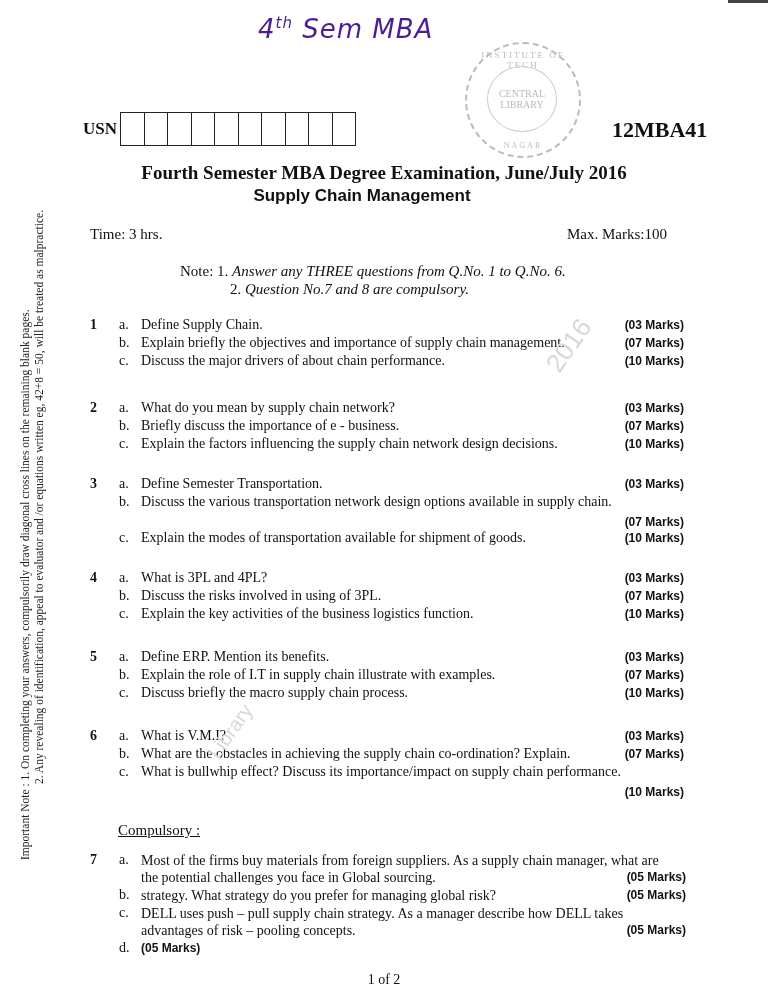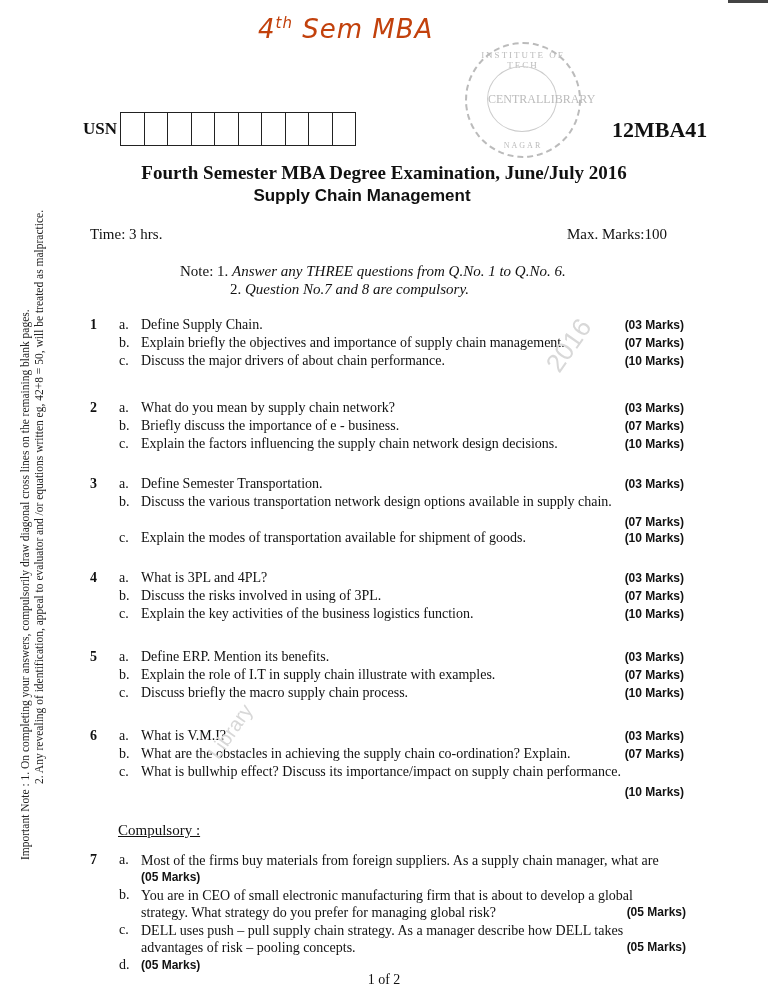--- a/index.html
+++ b/index.html
@@ -1,21 +1,21 @@
 <!DOCTYPE html>
 <html><head>
   <meta charset="utf-8">
   <style>
     html, body { margin:0; padding:0; background:#ffffff; }
     body { width:768px; height:994px; position:relative; overflow:hidden; font-family:"Liberation Serif", serif; color:#111; }
     .abs { position:absolute; }
-    .handwritten { left:258px; top:14px; font-family:"DejaVu Sans", sans-serif; font-style:italic; font-size:26px; color:#c2410c; letter-spacing:1px; font-weight:300; }
+    .handwritten { left:258px; top:14px; font-family:"DejaVu Sans", sans-serif; font-style:italic; font-size:26px; color:#4c1d95; letter-spacing:1px; font-weight:300; }
     .handwritten sup { font-size:15px; }
     .stamp { left:465px; top:42px; width:112px; height:112px; border-radius:50%; border:2px dashed #bbb; color:#bbb; font-size:9px; text-align:center; }
-    .stamp .inner { position:absolute; left:20px; top:22px; width:68px; height:64px; border-radius:50%; border:1px solid #ccc; display:flex; align-items:center; justify-content:flex-start; flex-direction:row; font-size:12px; color:#bbb; }
+    .stamp .inner { position:absolute; left:20px; top:22px; width:68px; height:64px; border-radius:50%; border:1px solid #ccc; display:flex; align-items:center; justify-content:center; flex-direction:column; font-size:10px; color:#bbb; }
     .stamp .ring-top { position:absolute; top:6px; left:0; right:0; font-size:9px; letter-spacing:2px; }
     .stamp .ring-bot { position:absolute; bottom:6px; left:0; right:0; font-size:8px; letter-spacing:2px; }
     .usn-label { left:83px; top:119px; font-weight:bold; font-size:17px; }
     .usn-boxes { left:120px; top:112px; display:flex; border:1px solid #222; }
     .usn-box { width:22.5px; height:32px; border-right:1px solid #222; }
     .usn-box:last-child { border-right:none; }
     .code { left:612px; top:117px; font-weight:bold; font-size:22px; }
     .exam-title { left:0; width:768px; top:162px; text-align:center; font-weight:bold; font-size:19px; }
     .subject { left:0; width:724px; top:186px; text-align:center; font-family:"Liberation Sans", sans-serif; font-weight:bold; font-size:17px; }
     .time { left:90px; top:226px; font-size:15px; }
@@ -227,28 +227,28 @@
 
 <div class="abs compulsory">Compulsory :</div>
 
 <div class="abs q7">
   <div class="sub">
     <span class="qnum" style="position:absolute;left:0;">7</span>
     <span class="letter">a.</span>
     <div class="body">
       <div>Most of the firms buy materials from foreign suppliers. As a supply chain manager, what are</div>
       <div class="row2">
-        <span class="marks">(05 Marks)</span>
-      </div>
-    </div>
-  </div>
-  <div class="sub">
-    <span class="letter">b.</span>
-    <div class="body">
-      <div>You are in CEO of small electronic manufacturing firm that is about to develop a global</div>
+        <span>the potential challenges you face in Global sourcing.</span>
+        <span class="marks">(05 Marks)</span>
+      </div>
+    </div>
+  </div>
+  <div class="sub">
+    <span class="letter">b.</span>
+    <div class="body">
       <div class="row2">
         <span>strategy. What strategy do you prefer for managing global risk?</span>
         <span class="marks">(05 Marks)</span>
       </div>
     </div>
   </div>
   <div class="sub">
     <span class="letter">c.</span>
     <div class="body">
       <div>DELL uses push – pull supply chain strategy. As a manager describe how DELL takes</div>

